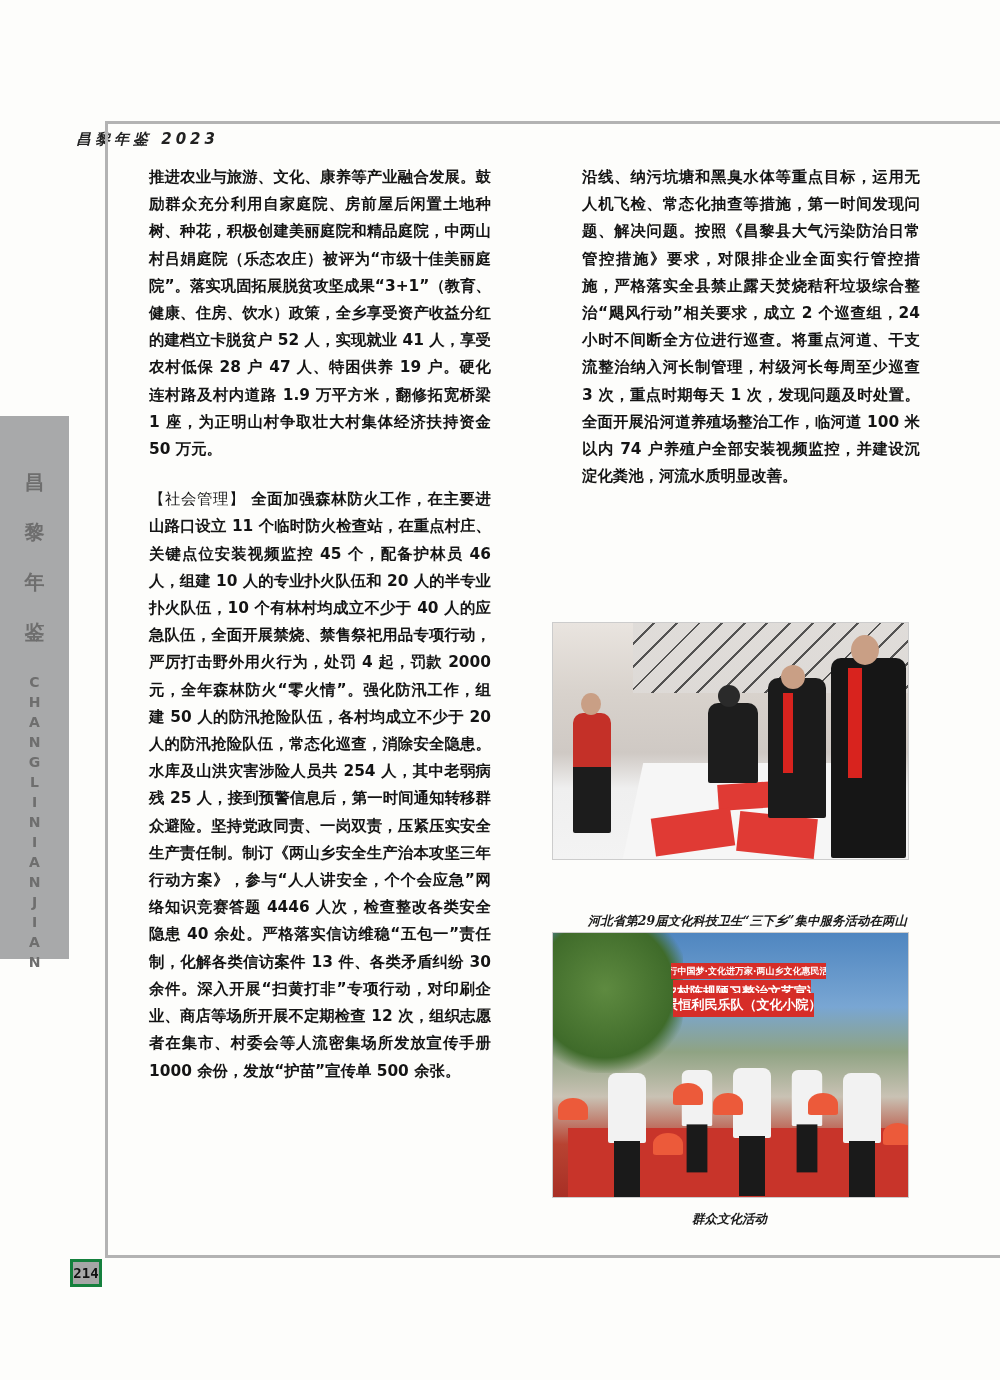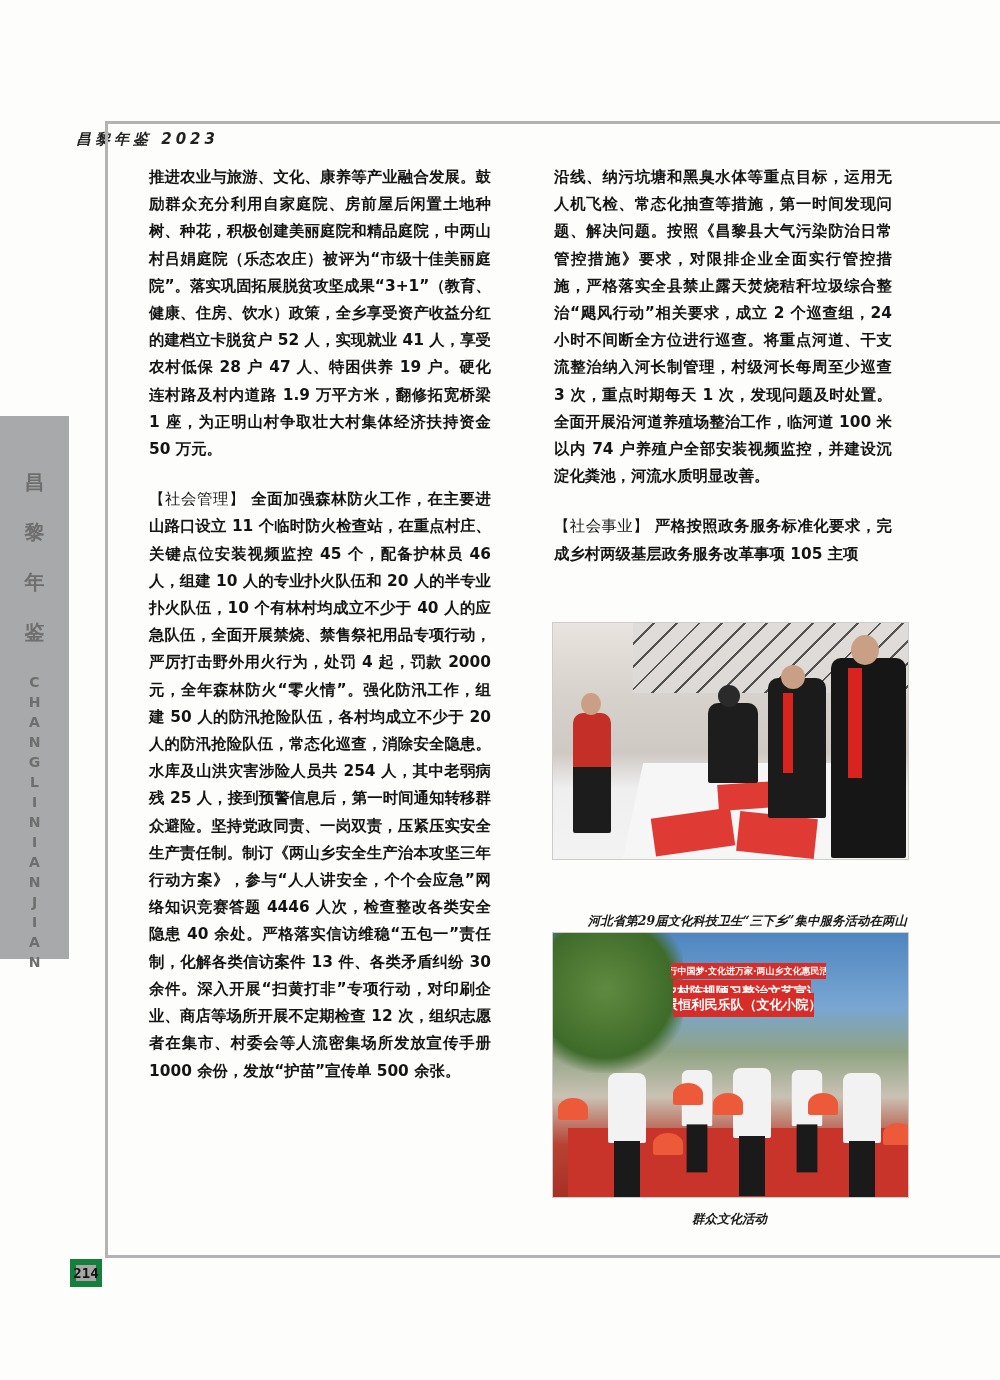--- a/index.html
+++ b/index.html
@@ -29,33 +29,33 @@
   }
   .side-tab .cn + .cn { margin-top: 30px; }
   .side-tab .en {
     margin-top: 30px; display: flex; flex-direction: column; align-items: center;
     font-family: "DejaVu Sans", sans-serif; font-weight: bold; color: #6e6e6e;
     font-size: 14px; line-height: 20px;
   }
 
   .page-num {
     position: absolute; left: 70px; top: 1259px; width: 32px; height: 28px;
-    background: #a6a6a6; border: 6px solid #15803d; box-sizing: border-box;
+    background: #a6a6a6; border: 3px solid #15803d; box-sizing: border-box;
     font-family: "DejaVu Sans Mono", monospace; font-weight: bold; font-size: 14px;
     display: flex; align-items: center; justify-content: center; color: #111;
   }
 
   .col {
     position: absolute; width: 362px;
     font-family: "DejaVu Sans", sans-serif; font-weight: bold;
     font-size: 15.4px; line-height: 27.2px; color: #141414;
     text-align: justify;
   }
   .col-left { left: 139px; top: 154px; }
-  .col-right { left: 544px; top: 154px; width: 358px; }
+  .col-right { left: 572px; top: 154px; width: 358px; }
   .para { margin: 10px; }
   .para.gap { margin-top: 23px; }
   .section-tag { font-weight: normal; }
 
   .photo {
     position: absolute; border: 1px solid #ccc; overflow: hidden;
   }
   .photo-1 { left: 552px; top: 622px; width: 355px; height: 236px;
     background: linear-gradient(180deg, #e9e4df 0%, #d8d2cc 30%, #cfc9c4 55%, #efefef 70%, #f3f3f3 100%); }
   .photo-2 { left: 552px; top: 932px; width: 355px; height: 264px;
@@ -149,23 +149,20 @@
   </p>
   <p class="para gap">
     <span class="section-tag">【社会管理】</span><span> 全面加强森林防火工作，在主要进山路口设立 11 个临时防火检查站，在重点村庄、关键点位安装视频监控 45 个，配备护林员 46 人，组建 10 人的专业扑火队伍和 20 人的半专业扑火队伍，10 个有林村均成立不少于 40 人的应急队伍，全面开展禁烧、禁售祭祀用品专项行动，严厉打击野外用火行为，处罚 4 起，罚款 2000 元，全年森林防火“零火情”。强化防汛工作，组建 50 人的防汛抢险队伍，各村均成立不少于 20 人的防汛抢险队伍，常态化巡查，消除安全隐患。水库及山洪灾害涉险人员共 254 人，其中老弱病残 25 人，接到预警信息后，第一时间通知转移群众避险。坚持党政同责、一岗双责，压紧压实安全生产责任制。制订《两山乡安全生产治本攻坚三年行动方案》，参与“人人讲安全，个个会应急”网络知识竞赛答题 4446 人次，检查整改各类安全隐患 40 余处。严格落实信访维稳“五包一”责任制，化解各类信访案件 13 件、各类矛盾纠纷 30 余件。深入开展“扫黄打非”专项行动，对印刷企业、商店等场所开展不定期检查 12 次，组织志愿者在集市、村委会等人流密集场所发放宣传手册 1000 余份，发放“护苗”宣传单 500 余张。</span>
   </p>
 </div>
 
 <div class="col col-right">
   <p class="para">
     <span>沿线、纳污坑塘和黑臭水体等重点目标，运用无人机飞检、常态化抽查等措施，第一时间发现问题、解决问题。按照《昌黎县大气污染防治日常管控措施》要求，对限排企业全面实行管控措施，严格落实全县禁止露天焚烧秸秆垃圾综合整治“飓风行动”相关要求，成立 2 个巡查组，24 小时不间断全方位进行巡查。将重点河道、干支流整治纳入河长制管理，村级河长每周至少巡查 3 次，重点时期每天 1 次，发现问题及时处置。全面开展沿河道养殖场整治工作，临河道 100 米以内 74 户养殖户全部安装视频监控，并建设沉淀化粪池，河流水质明显改善。</span>
   </p>
-  <p class="para gap">
-    <span class="section-tag">【社会事业】</span><span> 严格按照政务服务标准化要求，完成乡村两级基层政务服务改革事项 105 主项</span>
-  </p>
 </div>
 
 <div class="photo photo-1">
   <div class="tent"></div>
   <div class="table"></div>
   <div class="red-paper rp3"></div>
   <div class="red-paper rp1"></div>
   <div class="red-paper rp2"></div>
   <div class="person p-red-vest"></div>
   <div class="person p-dark1"></div>

